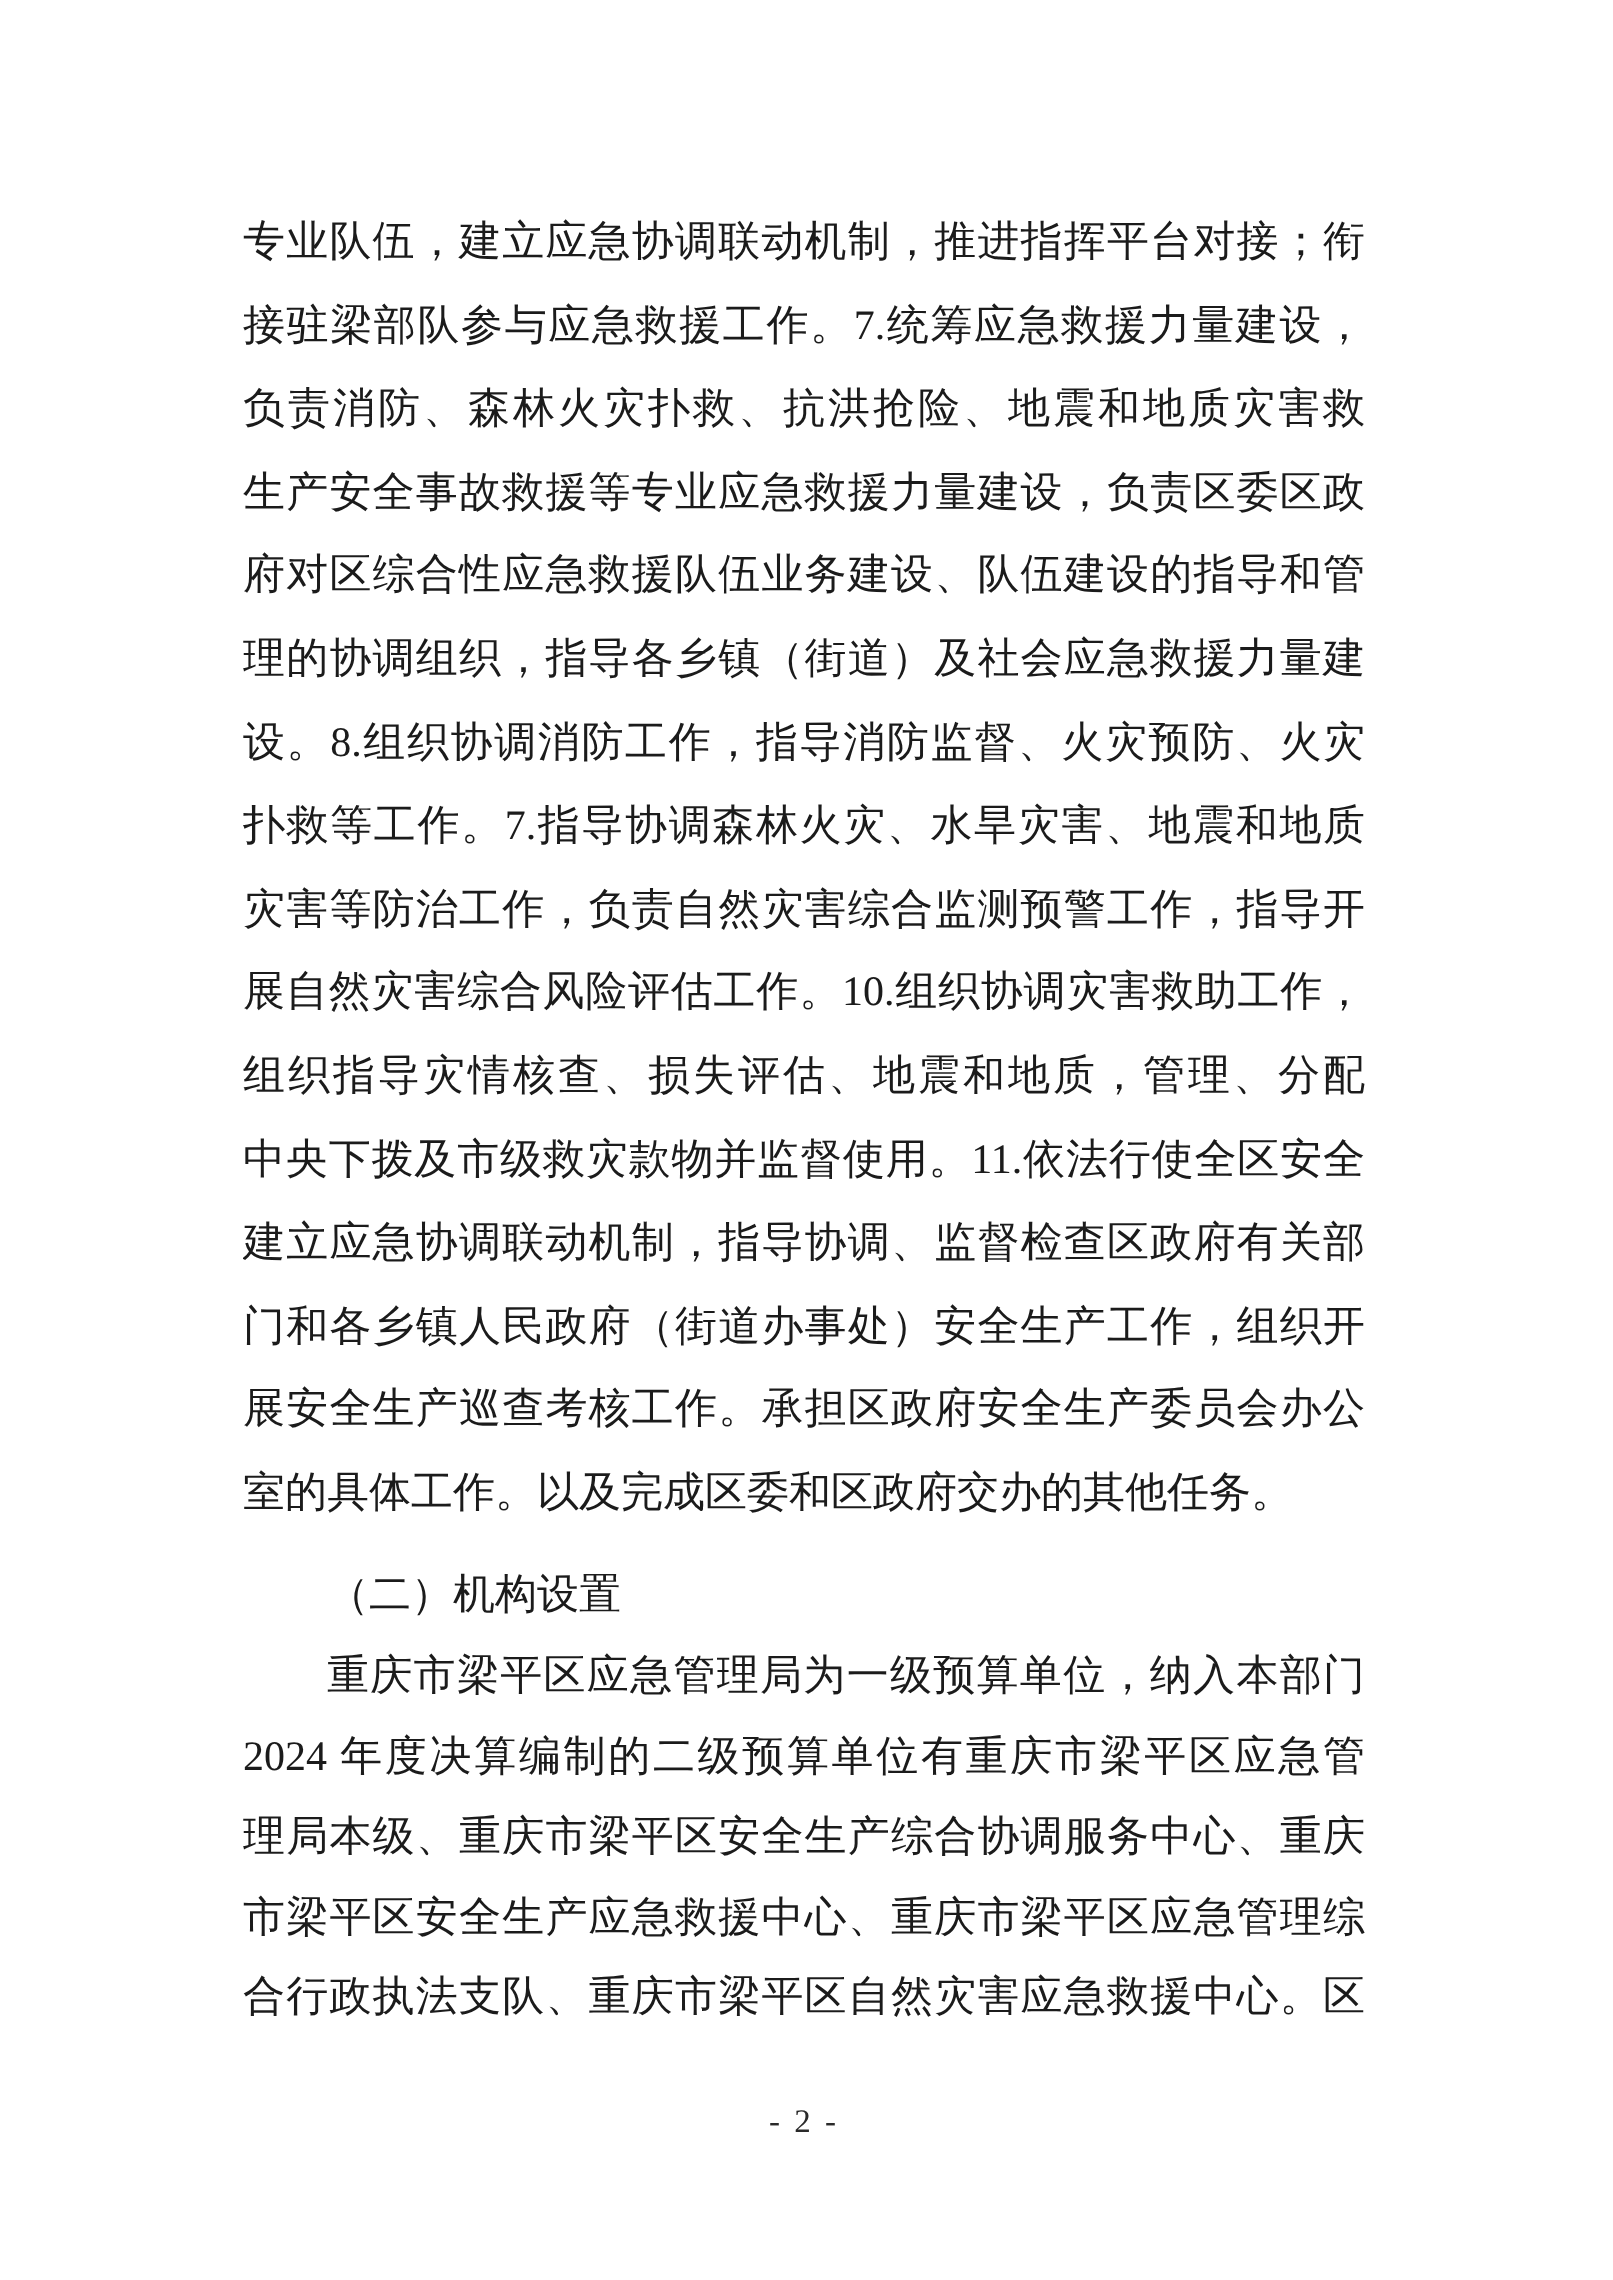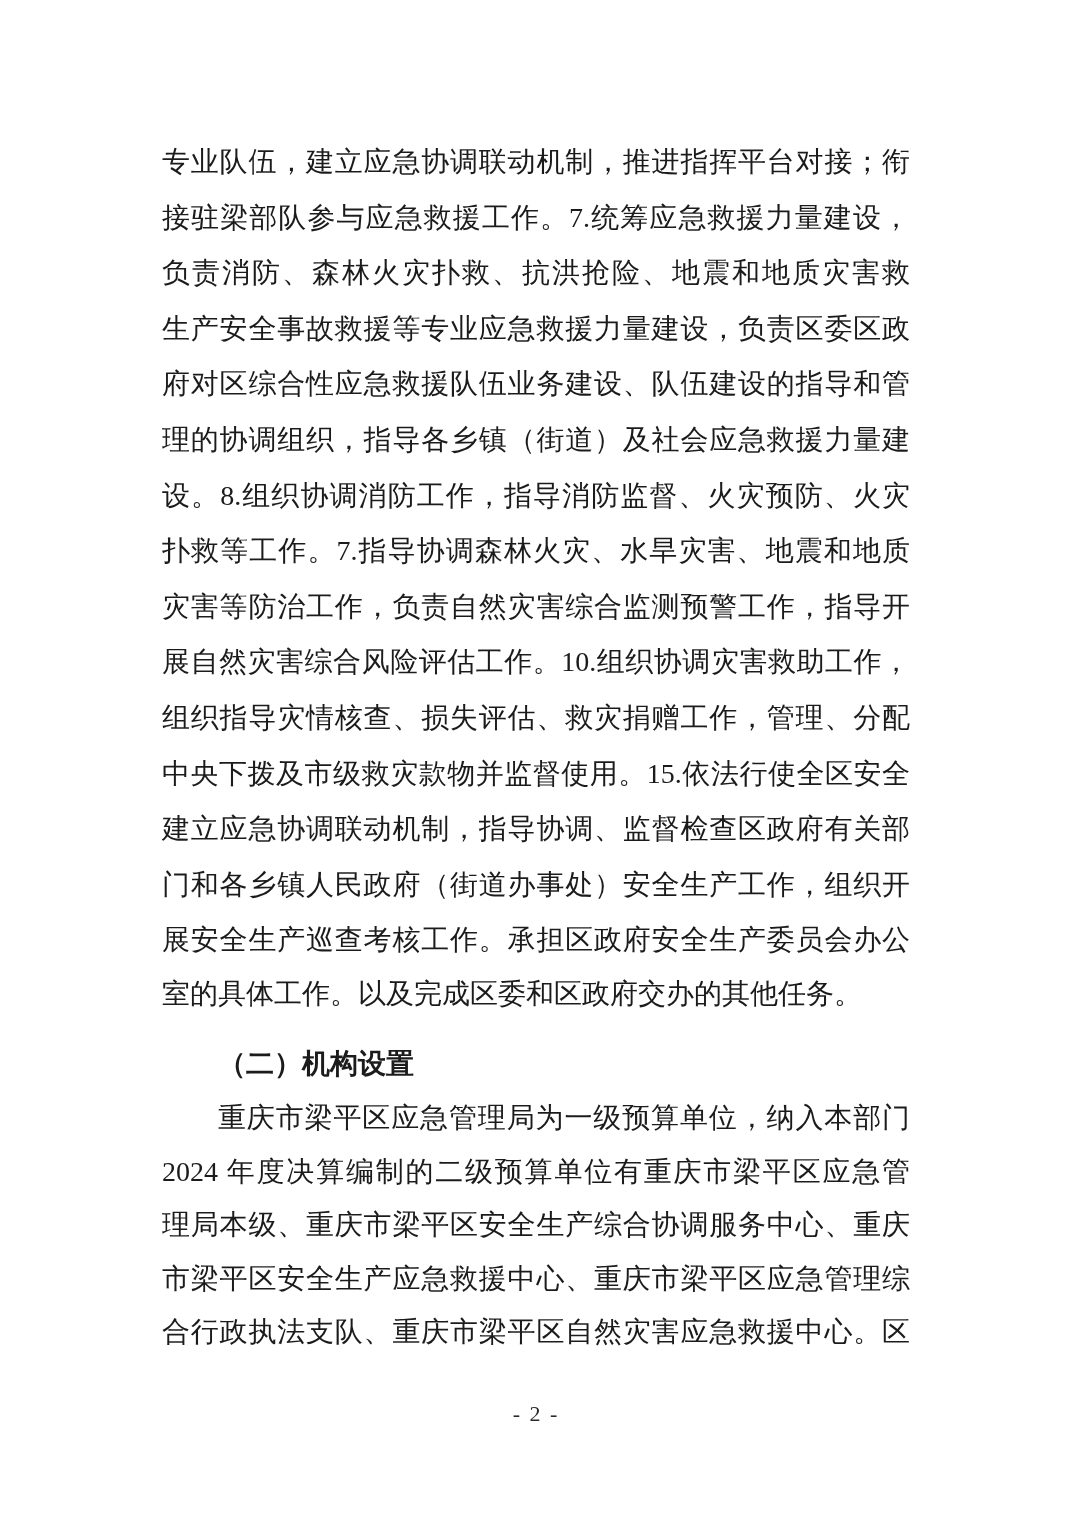--- a/index.html
+++ b/index.html
@@ -33,24 +33,23 @@
     height: 55.6px;
     line-height: 55.6px;
     text-align: justify;
     text-align-last: justify;
     text-justify: inter-character;
     overflow: hidden;
     white-space: normal;
   }
   .line.lastline {
     text-align-last: left;
-    font-family: Liberation Mono, monospace;
   }
   .line.heading {
-    font-weight: bold;
+    font-weight: normal;
     text-indent: 56px;
     text-align-last: left;
     margin-top: 12px;
   }
   .line.p2 {
     height: 53.6px;
     line-height: 53.6px;
   }
   .line.p2.firstline {
     text-indent: 56px;
@@ -76,22 +75,22 @@
     <div class="line">专业队伍，建立应急协调联动机制，推进指挥平台对接；衔</div>
     <div class="line">接驻梁部队参与应急救援工作。7.统筹应急救援力量建设，</div>
     <div class="line">负责消防、森林火灾扑救、抗洪抢险、地震和地质灾害救援、</div>
     <div class="line">生产安全事故救援等专业应急救援力量建设，负责区委区政</div>
     <div class="line">府对区综合性应急救援队伍业务建设、队伍建设的指导和管</div>
     <div class="line">理的协调组织，指导各乡镇（街道）及社会应急救援力量建</div>
     <div class="line">设。8.组织协调消防工作，指导消防监督、火灾预防、火灾</div>
     <div class="line">扑救等工作。7.指导协调森林火灾、水旱灾害、地震和地质</div>
     <div class="line">灾害等防治工作，负责自然灾害综合监测预警工作，指导开</div>
     <div class="line">展自然灾害综合风险评估工作。10.组织协调灾害救助工作，</div>
-    <div class="line">组织指导灾情核查、损失评估、救灾捐赠工作，管理、分配</div>
-    <div class="line">中央下拨及市级救灾款物并监督使用。15.依法行使全区安全</div>
+    <div class="line">组织指导灾情核查、损失评估、地震和地质，管理、分配</div>
+    <div class="line">中央下拨及市级救灾款物并监督使用。11.依法行使全区安全</div>
     <div class="line">建立应急协调联动机制，指导协调、监督检查区政府有关部</div>
     <div class="line">门和各乡镇人民政府（街道办事处）安全生产工作，组织开</div>
     <div class="line">展安全生产巡查考核工作。承担区政府安全生产委员会办公</div>
     <div class="line lastline">室的具体工作。以及完成区委和区政府交办的其他任务。</div>
 
     <div class="line heading">（二）机构设置</div>
 
     <div class="line p2 firstline">重庆市梁平区应急管理局为一级预算单位，纳入本部门</div>
     <div class="line p2">2024 年度决算编制的二级预算单位有重庆市梁平区应急管</div>
     <div class="line p2">理局本级、重庆市梁平区安全生产综合协调服务中心、重庆</div>

